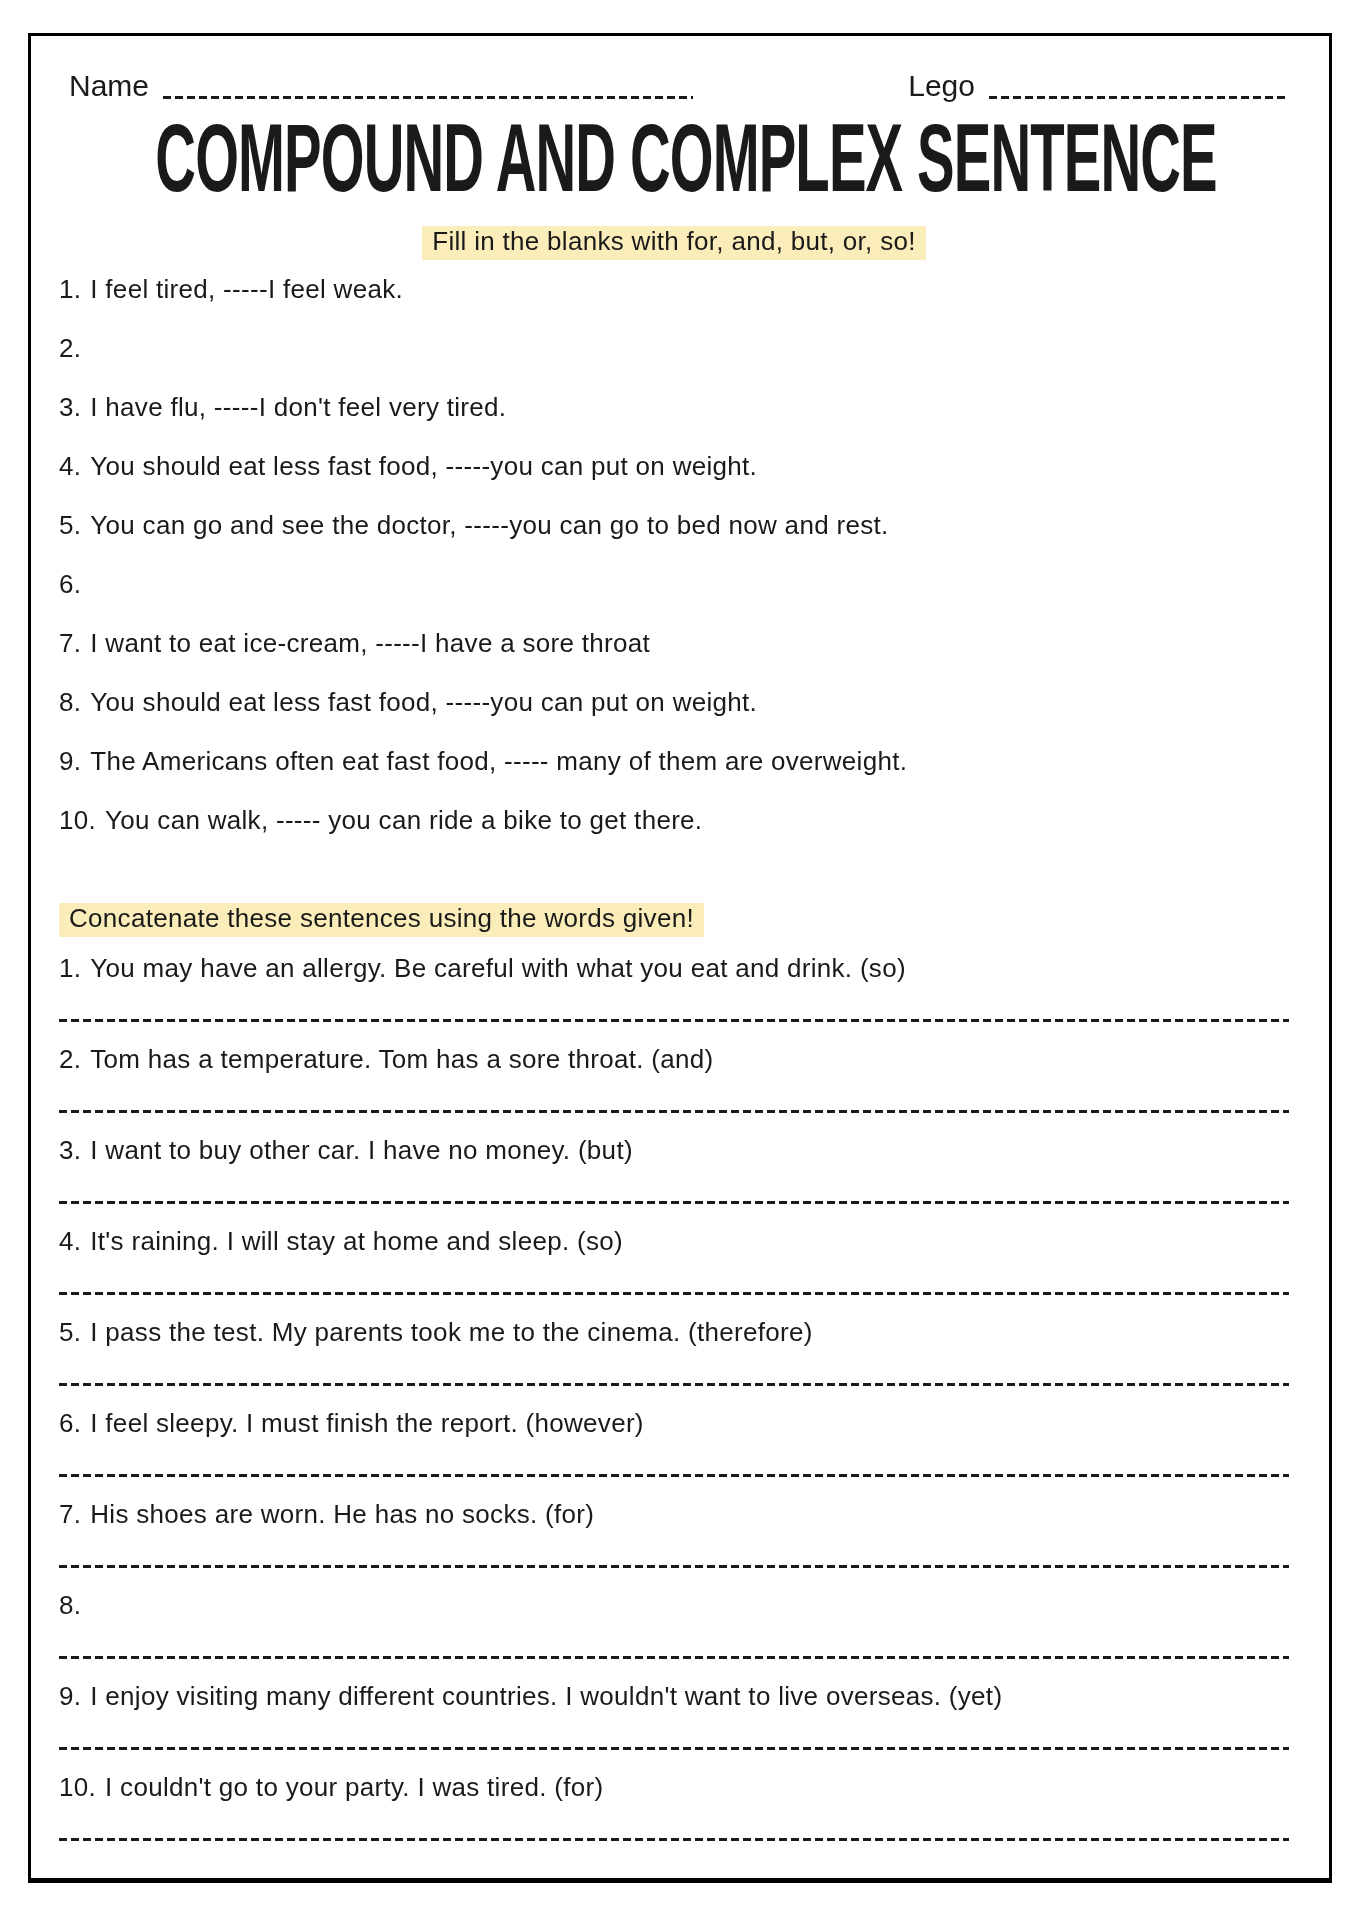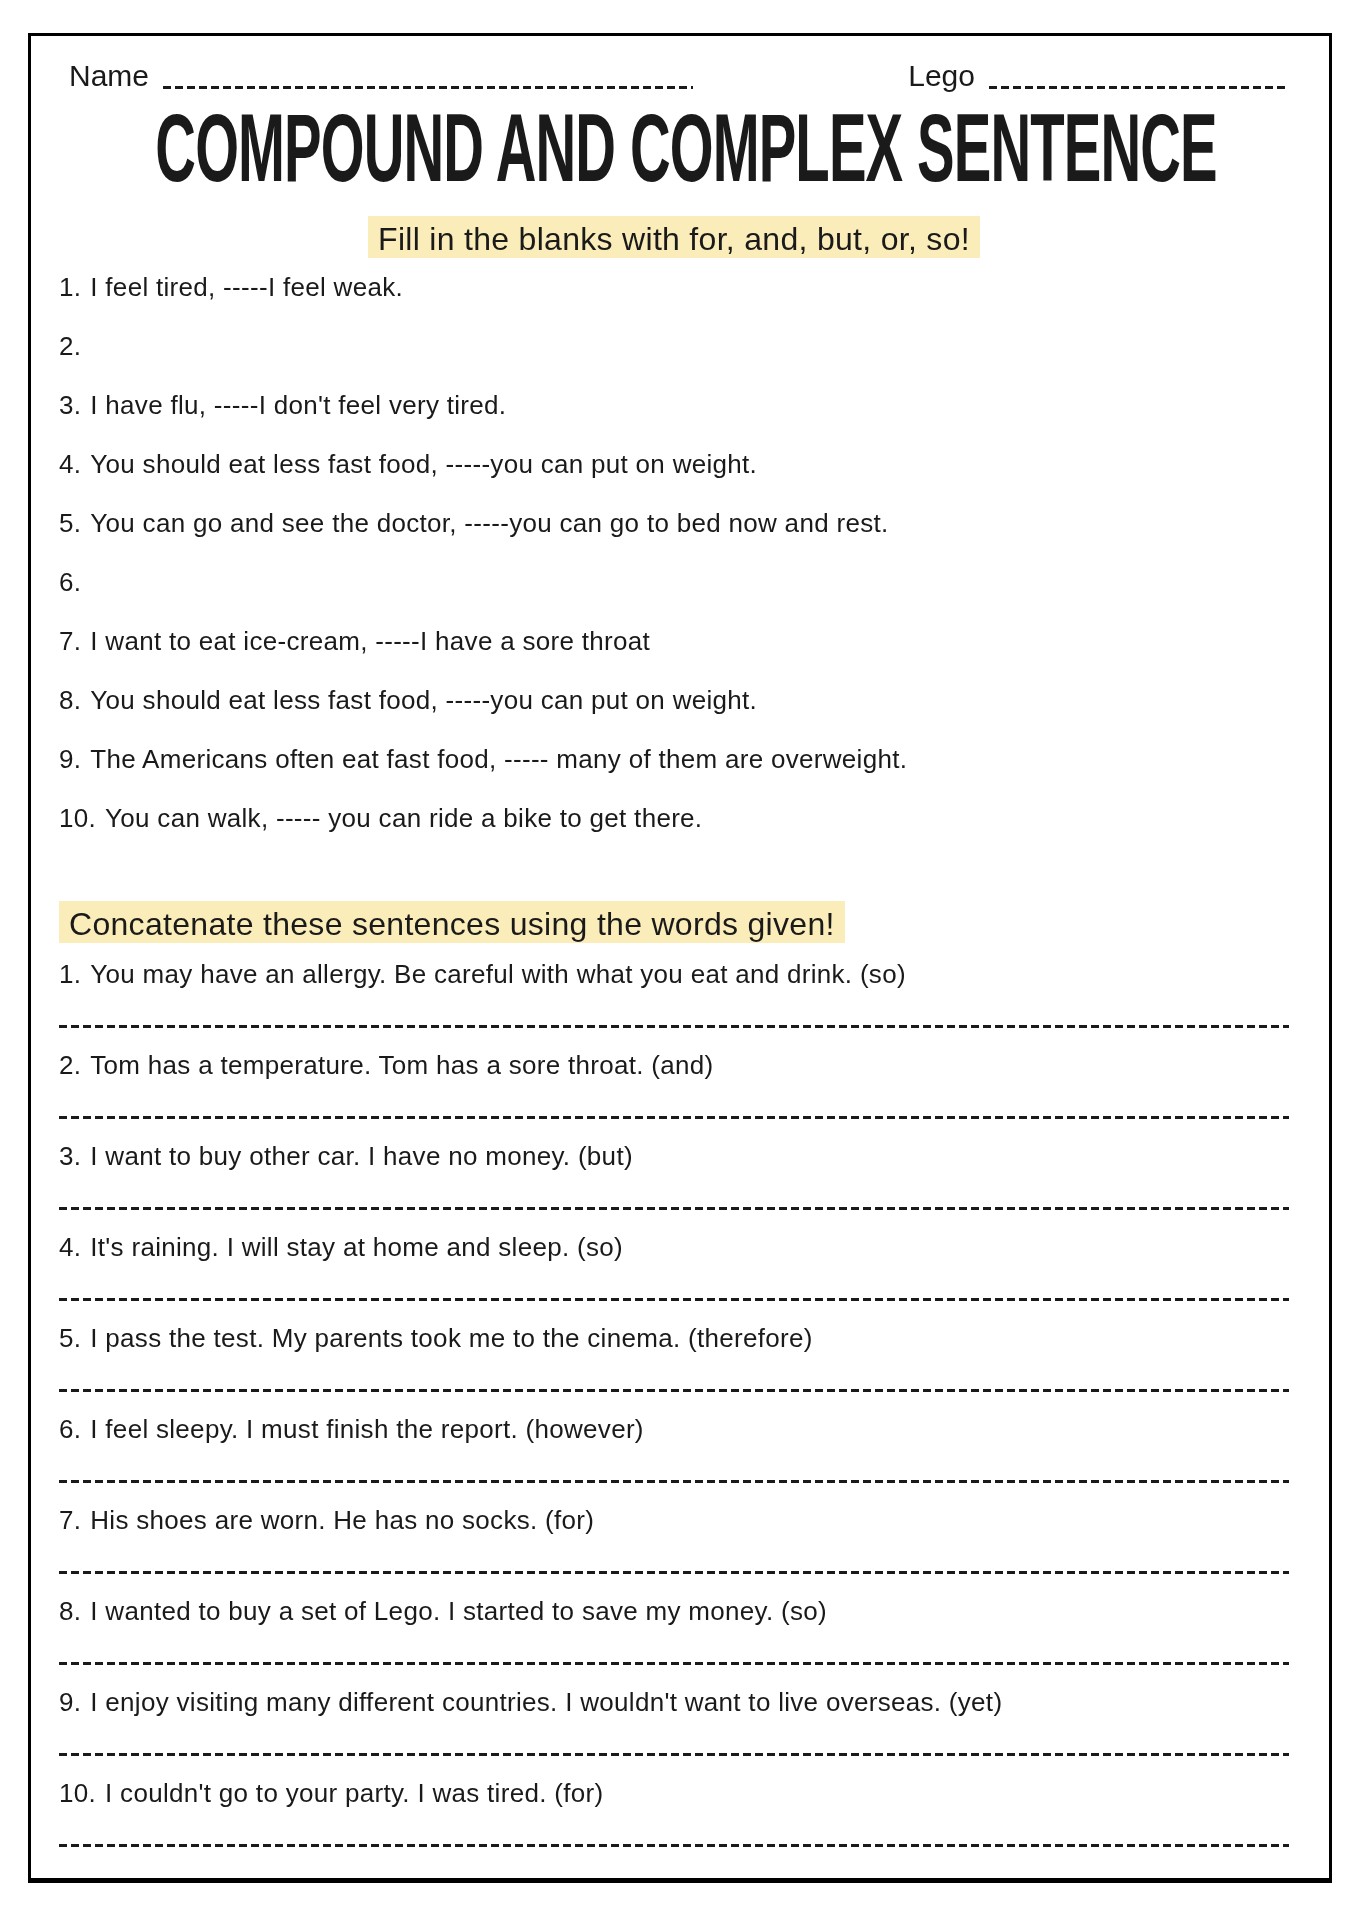--- a/index.html
+++ b/index.html
@@ -19,21 +19,21 @@
     left: 28px; top: 33px;
     width: 1304px; height: 1850px;
     border: 3px solid #000;
     border-bottom-width: 5px;
     background: #ffffff;
     padding: 0 40px 0 28px;
   }
 
   
   .header-row {
-    margin-top: 20px;
+    margin-top: 30px;
     display: flex;
     align-items: flex-end;
     font-size: 30px;
     line-height: 40px;
     padding-left: 10px;
   }
   .blank-line {
     display: inline-block;
     height: 3px;
     margin: 0 0 7px 14px;
@@ -58,23 +58,23 @@
     transform: scale(0.88, 1.5);
     transform-origin: center center;
   }
 
   
   .instr-wrap { text-align: center; }
   .instr-wrap.first { margin-top: 16px; }
   .instr {
     display: inline-block;
     background: #fbedb9;
-    font-size: 32px;
+    font-size: 26px;
     line-height: 30px;
-    padding: 8px 10px 4px 10px;
+    padding: 0 10px 4px 10px;
     letter-spacing: 0.3px;
   }
 
   
   .s1-list { margin-top: 0; }
   .s1-item {
     height: 59px;
     display: flex;
     align-items: center;
     font-size: 26px;
@@ -214,21 +214,20 @@
       <div class="s2-item">
         <div class="s2-text">
           <span class="item-num">7.</span>
           <span>His shoes are worn. He has no socks. (for)</span>
         </div>
         <div class="answer-line"></div>
       </div>
       <div class="s2-item">
         <div class="s2-text">
           <span class="item-num">8.</span>
-          <span>I wanted to buy a set of Lego. I started to save my money. (so)</span>
         </div>
         <div class="answer-line"></div>
       </div>
       <div class="s2-item">
         <div class="s2-text">
           <span class="item-num">9.</span>
           <span>I enjoy visiting many different countries. I wouldn't want to live overseas. (yet)</span>
         </div>
         <div class="answer-line"></div>
       </div>

